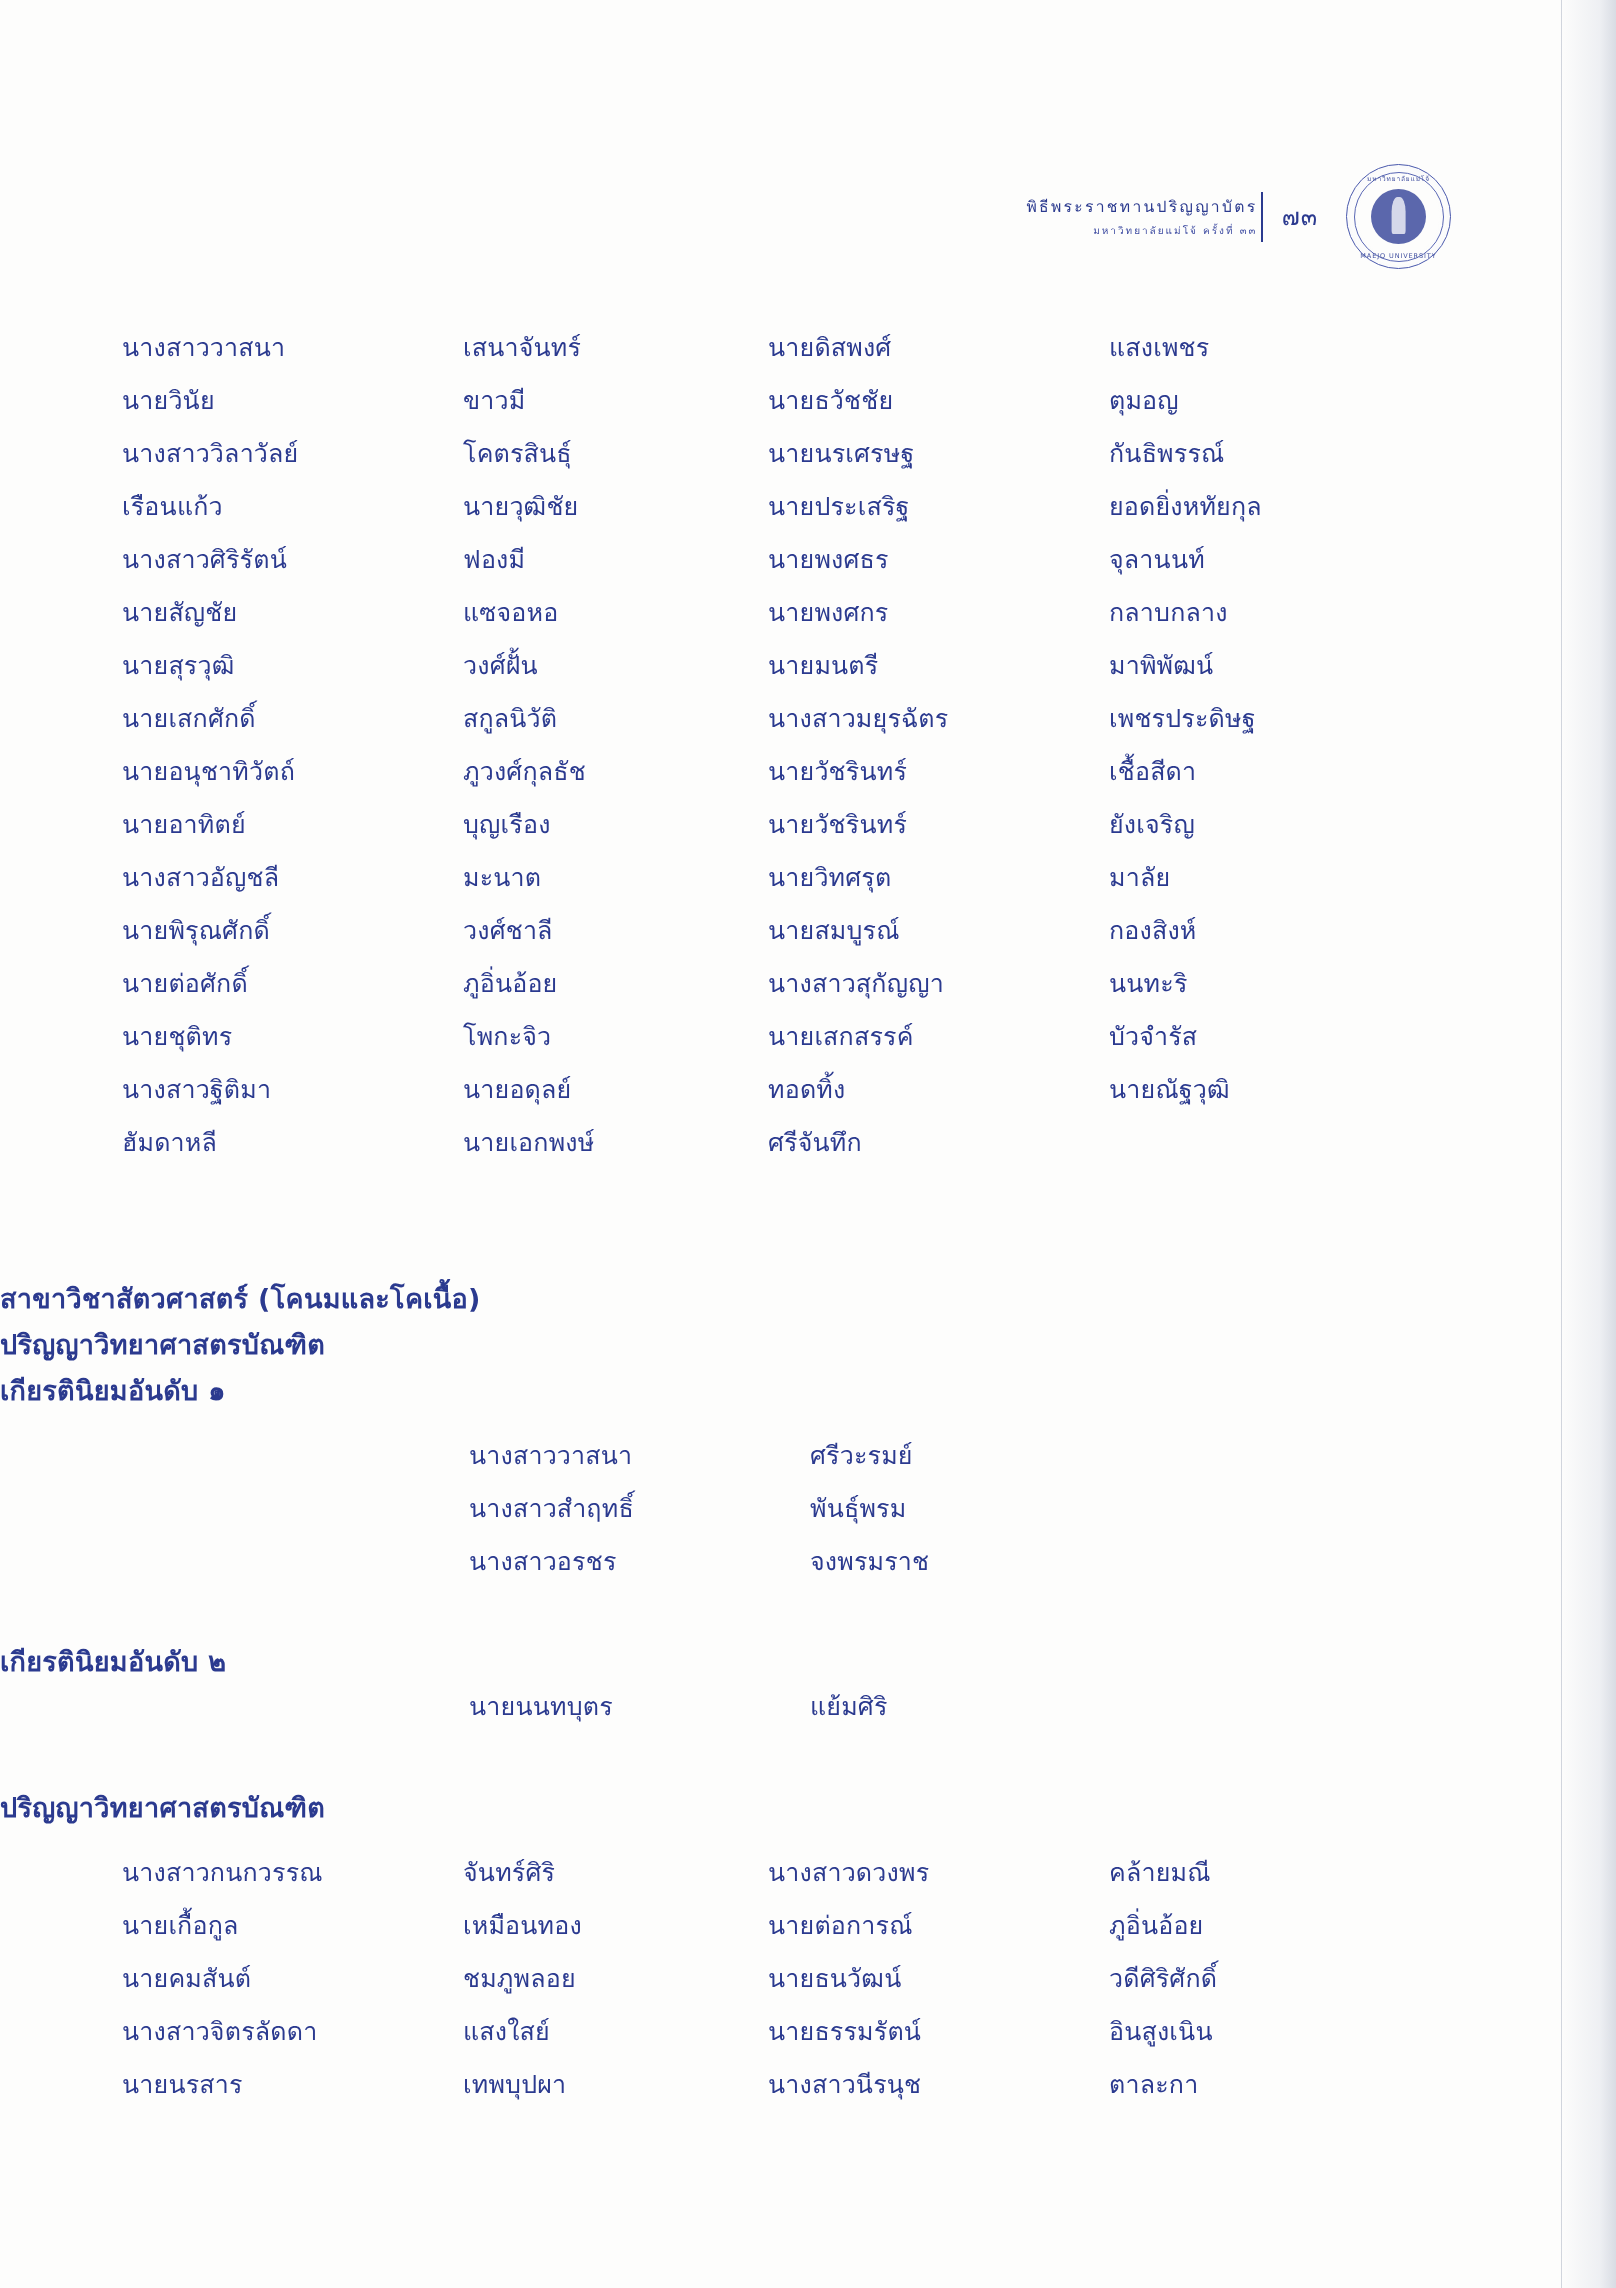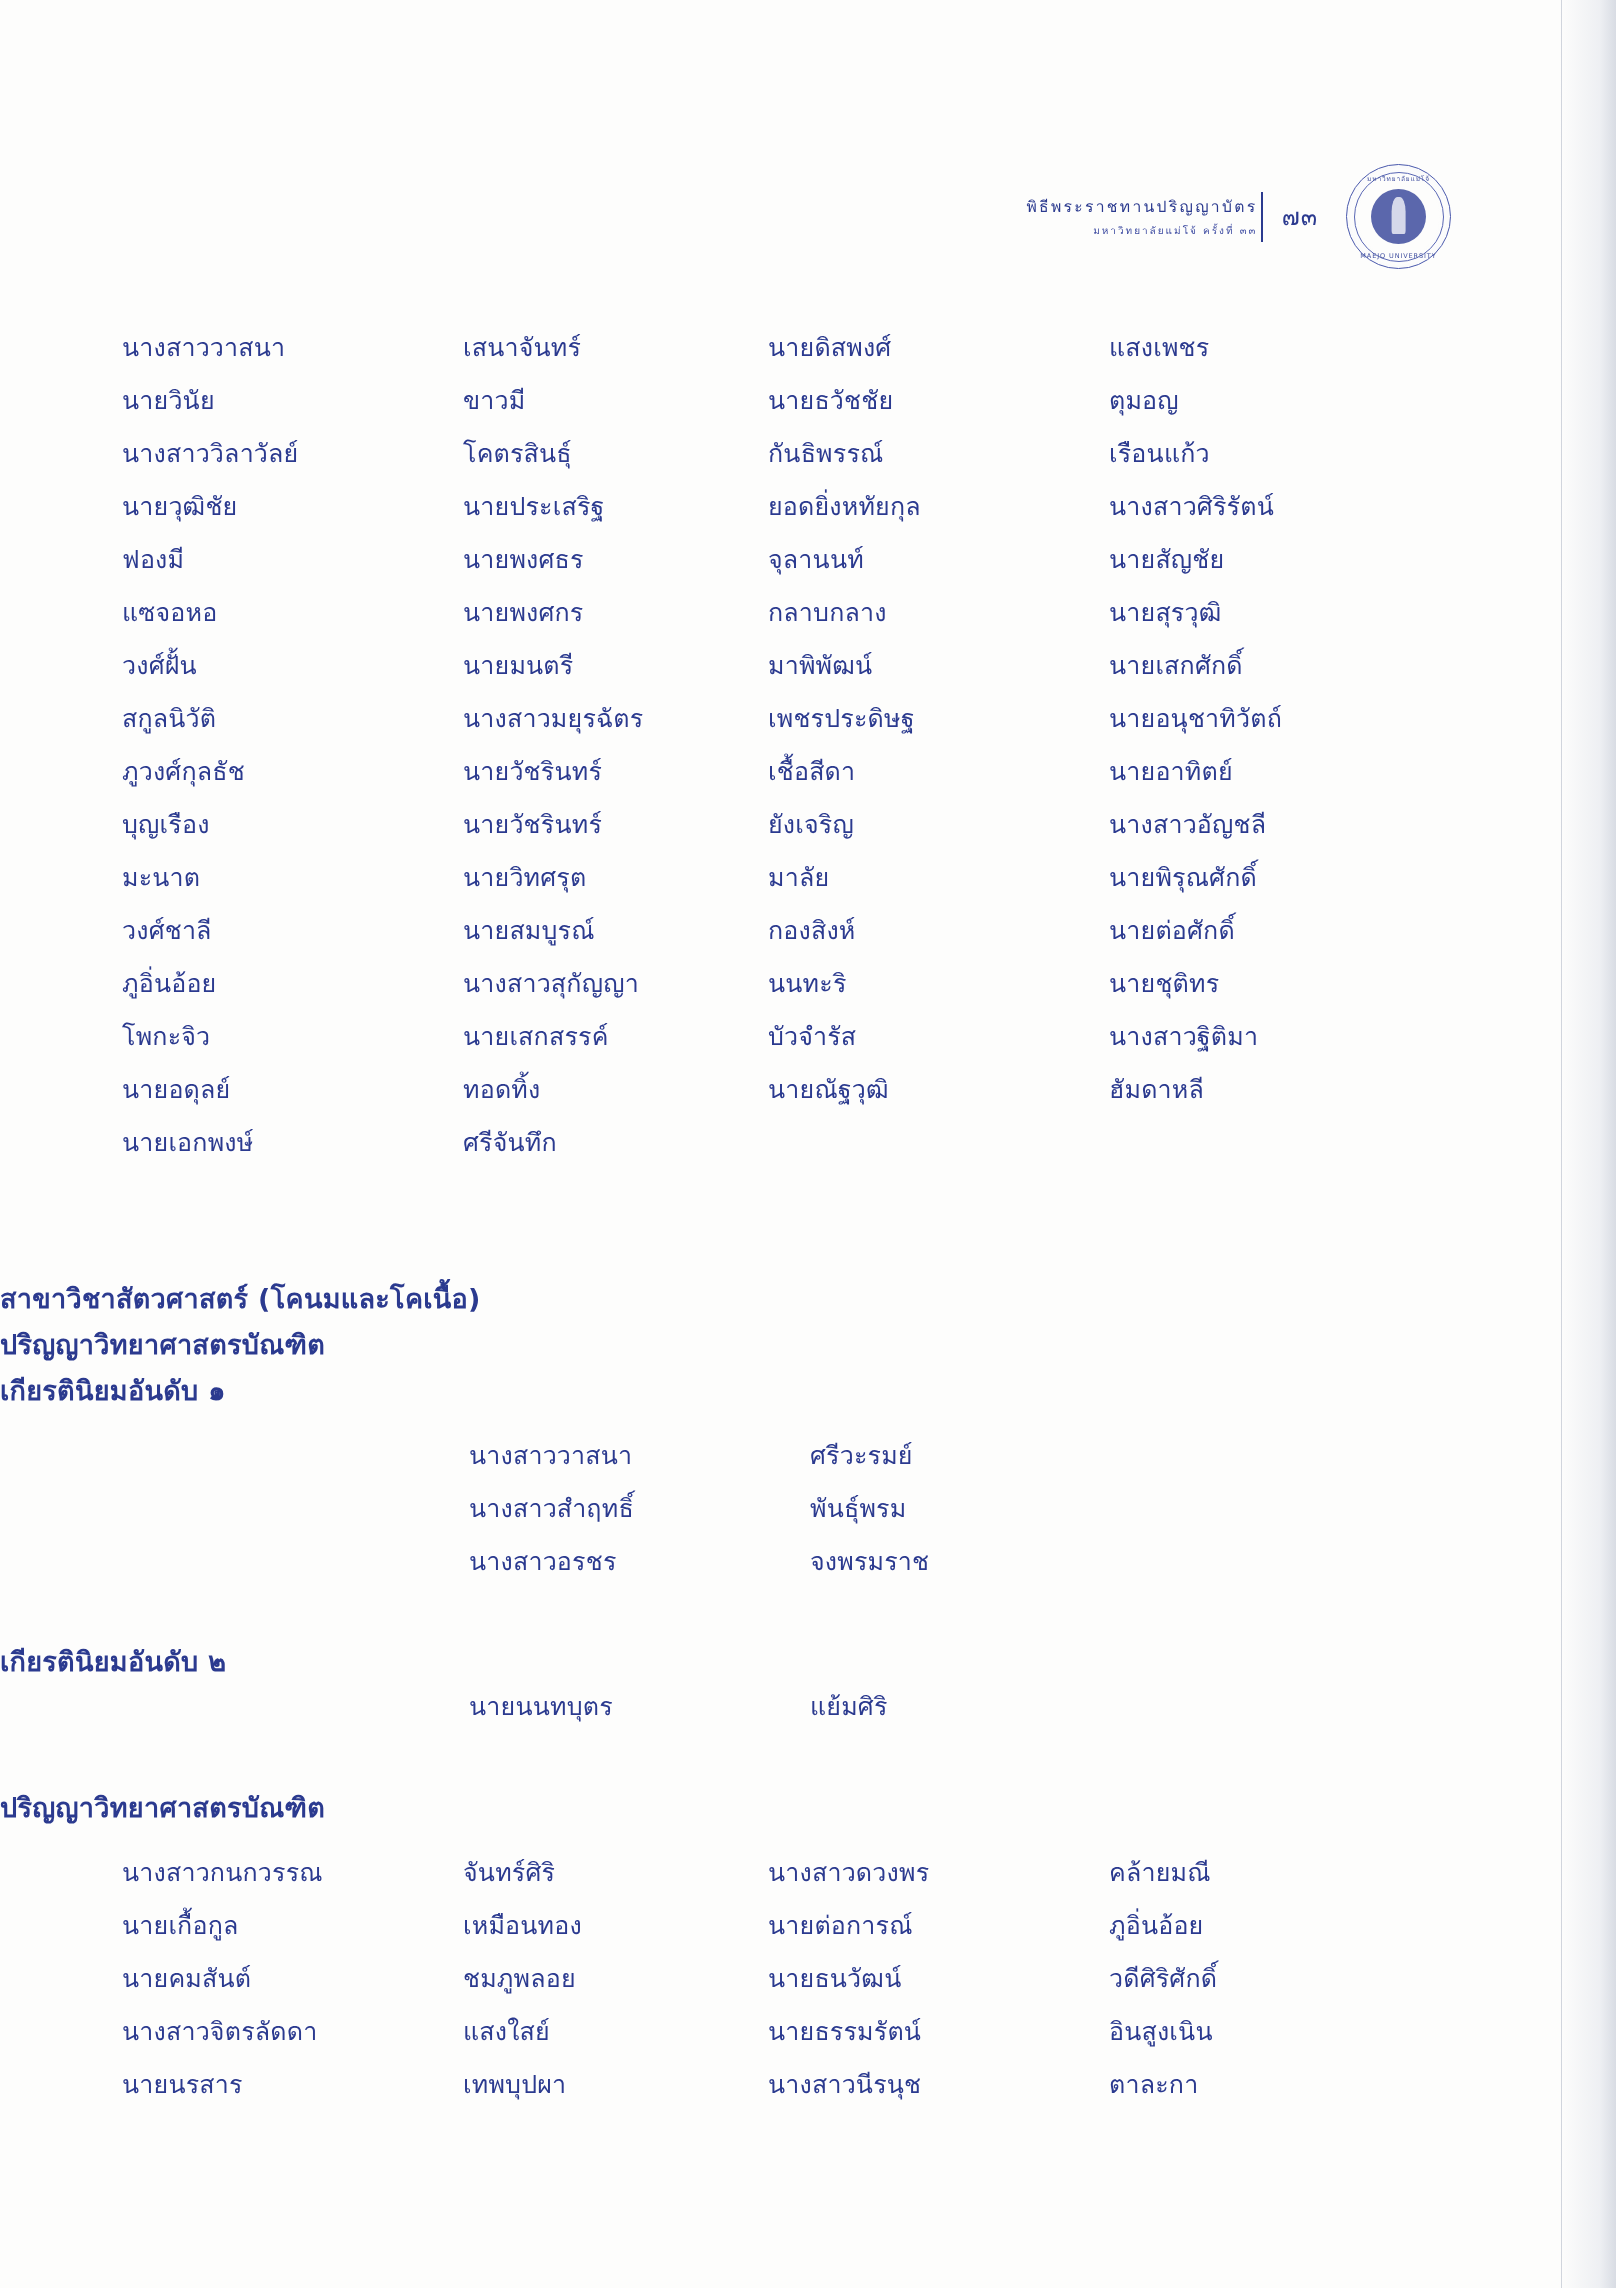--- a/index.html
+++ b/index.html
@@ -209,20 +209,21 @@
       <div class="cell">นางสาววาสนา</div>
       <div class="cell">เสนาจันทร์</div>
       <div class="cell">นายดิสพงศ์</div>
       <div class="cell">แสงเพชร</div>
       <div class="cell">นายวินัย</div>
       <div class="cell">ขาวมี</div>
       <div class="cell">นายธวัชชัย</div>
       <div class="cell">ตุมอญ</div>
       <div class="cell">นางสาววิลาวัลย์</div>
       <div class="cell">โคตรสินธุ์</div>
+      <div class="cell">นายนรเศรษฐ</div>
       <div class="cell">กันธิพรรณ์</div>
       <div class="cell">เรือนแก้ว</div>
       <div class="cell">นายวุฒิชัย</div>
       <div class="cell">นายประเสริฐ</div>
       <div class="cell">ยอดยิ่งหทัยกุล</div>
       <div class="cell">นางสาวศิริรัตน์</div>
       <div class="cell">ฟองมี</div>
       <div class="cell">นายพงศธร</div>
       <div class="cell">จุลานนท์</div>
       <div class="cell">นายสัญชัย</div>

